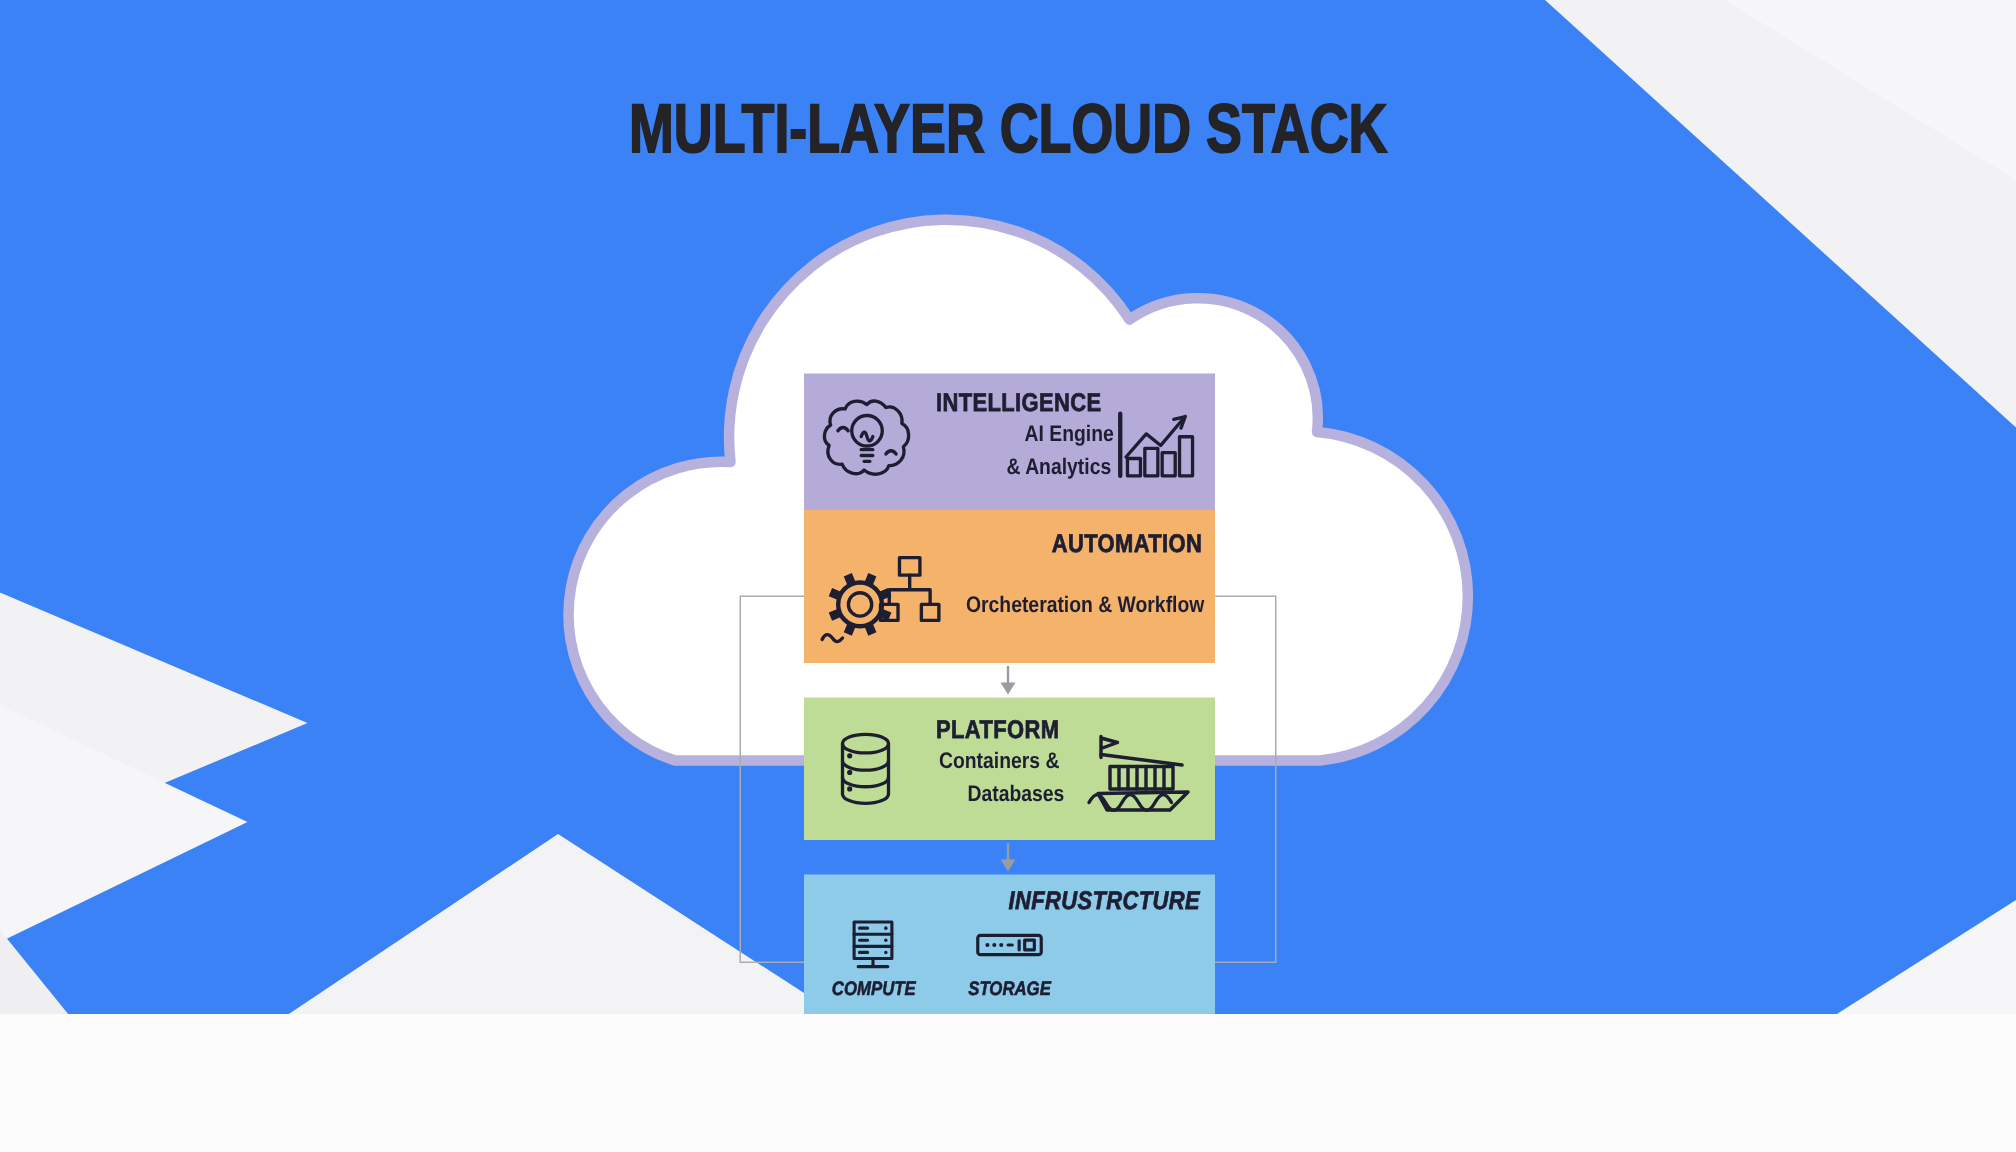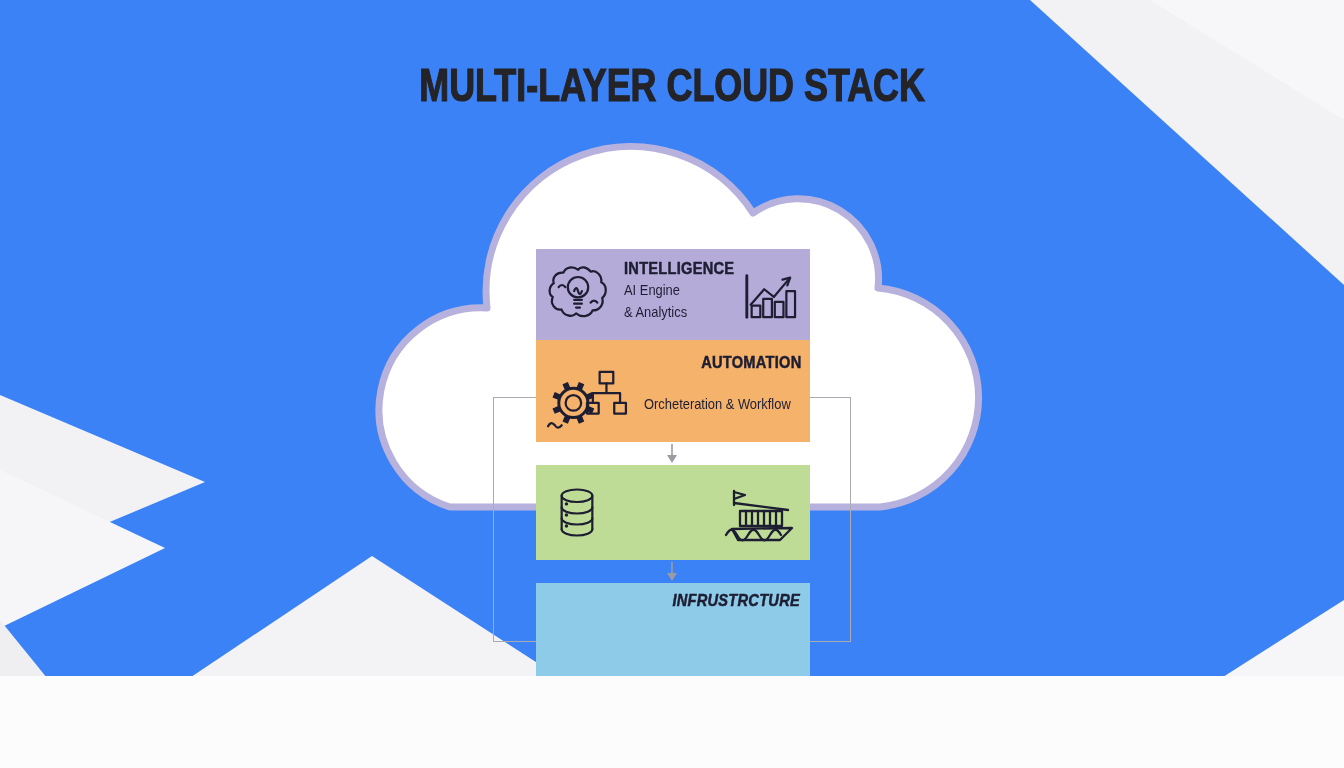--- a/index.html
+++ b/index.html
@@ -27,21 +27,21 @@
   .layer-box{position:absolute;left:536px;width:274px;z-index:3;}
   #box-intelligence{top:224px;height:92px;background:#b5abd9;margin-top:25px;}
   #box-automation{top:340px;height:102px;background:#f5b26b;}
   #box-platform{top:465px;height:95px;background:#bedc95;}
   #box-infrastructure{top:583px;height:99px;background:#8dcbe9;font-style:italic;}
 
   .cond{display:inline-block;transform:scaleX(.86);transform-origin:left center;white-space:nowrap;}
   .condc{display:inline-block;transform:scaleX(.86);transform-origin:center;white-space:nowrap;}
 
   .box-title{font-size:17px;font-weight:700;letter-spacing:.3px;-webkit-text-stroke:.5px #1e1e33;}
-  .box-sub{font-size:15px;font-weight:400;line-height:1.45;}
+  .box-sub{font-size:15px;font-weight:700;line-height:1.45;text-align:right;}
 
   .icon-left{position:absolute;left:10px;top:14px;}
   .text-col{position:absolute;left:88px;top:10px;}
   .icon-right{position:absolute;right:12px;top:20px;}
 
   .title-center{position:absolute;top:13px;left:0;right:0;text-align:right;}
 
   #box-automation .icon-left{left:10px;top:24px;}
   #box-automation .auto-sub{position:absolute;left:108px;top:53px;}
 
@@ -149,30 +149,63 @@
 
   <div class="layer-box" id="box-platform">
     <svg class="ic icon-left" width="46" height="56" viewBox="0 0 48 58">
       <ellipse cx="24" cy="11" rx="16" ry="6.5" stroke-width="2.4"></ellipse>
       <path d="M8,11 V46 M40,11 V46" stroke-width="2.4"></path>
       <path d="M8,23 A16,6.5 0 0 0 40,23 M8,34.5 A16,6.5 0 0 0 40,34.5 M8,46 A16,6.5 0 0 0 40,46" stroke-width="2.4"></path>
       <circle class="fill" cx="13" cy="19.5" r="1.8"></circle>
       <circle class="fill" cx="13" cy="31" r="1.8"></circle>
       <circle class="fill" cx="13" cy="42.5" r="1.8"></circle>
     </svg>
+    <div class="text-col">
+      <div class="box-title"><span class="cond">PLATFORM</span></div>
+      <div class="box-sub"><span class="cond">Containers &amp;</span><br>
+        <span class="cond">Databases</span></div>
+    </div>
     <svg class="ic icon-right" width="76" height="58" viewBox="0 0 76 58">
       <path d="M12,18 V4 M12,5 L23,8 L12,12" stroke-width="2.2"></path>
       <path d="M12,16 L66,23" stroke-width="2.2"></path>
       <rect x="18" y="24" width="42" height="15" stroke-width="2.3"></rect>
       <path d="M24,24 V39 M30,24 V39 M36,24 V39 M42,24 V39 M48,24 V39 M54,24 V39" stroke-width="1.8"></path>
       <path d="M10,42 L16,53 L58,53 L70,41 Z" stroke-width="2.3"></path>
       <path d="M4,48 c4,-7 7,-7 11,0 c4,7 7,7 11,0 c4,-7 7,-7 11,0 c4,7 7,7 11,0 c4,-7 7,-7 11,0" stroke-width="2"></path>
     </svg>
   </div>
 
   <div class="layer-box" id="box-infrastructure">
     <div class="title-center" style="top:8px;"><span class="condc box-title">INFRUSTRCTURE</span></div>
 
-
+    <div class="infra-col col-0">
+      <div class="icon-holder">
+        <svg class="ic" width="36" height="40" viewBox="0 0 40 42">
+          <rect x="6" y="4" width="28" height="27" stroke-width="2.2"></rect>
+          <path d="M6,13 H34 M6,22 H34" stroke-width="2"></path>
+          <path d="M10,8.5 h6 M10,17.5 h6 M10,26.5 h6" stroke-width="1.8"></path>
+          <circle class="fill" cx="29.5" cy="8.5" r="1.3"></circle>
+          <circle class="fill" cx="29.5" cy="17.5" r="1.3"></circle>
+          <circle class="fill" cx="29.5" cy="26.5" r="1.3"></circle>
+          <path d="M20,31 V37 M9,37 H31" stroke-width="2.2"></path>
+        </svg>
+      </div>
+      <div class="infra-label"><span class="condc">COMPUTE</span></div>
+    </div>
+
+    <div class="infra-col col-1">
+      <div class="icon-holder">
+        <svg class="ic" width="46" height="20" viewBox="0 0 50 20">
+          <rect x="2" y="3" width="46" height="14" rx="2" stroke-width="2"></rect>
+          <circle class="fill" cx="9" cy="10" r="1.5"></circle>
+          <circle class="fill" cx="14" cy="10" r="1.5"></circle>
+          <circle class="fill" cx="19" cy="10" r="1.5"></circle>
+          <path d="M24,10 h3" stroke-width="1.6"></path>
+          <path d="M32,7 V13.5" stroke-width="1.8"></path>
+          <rect x="36" y="6.5" width="7" height="7" stroke-width="1.8"></rect>
+        </svg>
+      </div>
+      <div class="infra-label"><span class="condc">STORAGE</span></div>
+    </div>
 
   </div>
 
 </div>
 
 </body></html>

